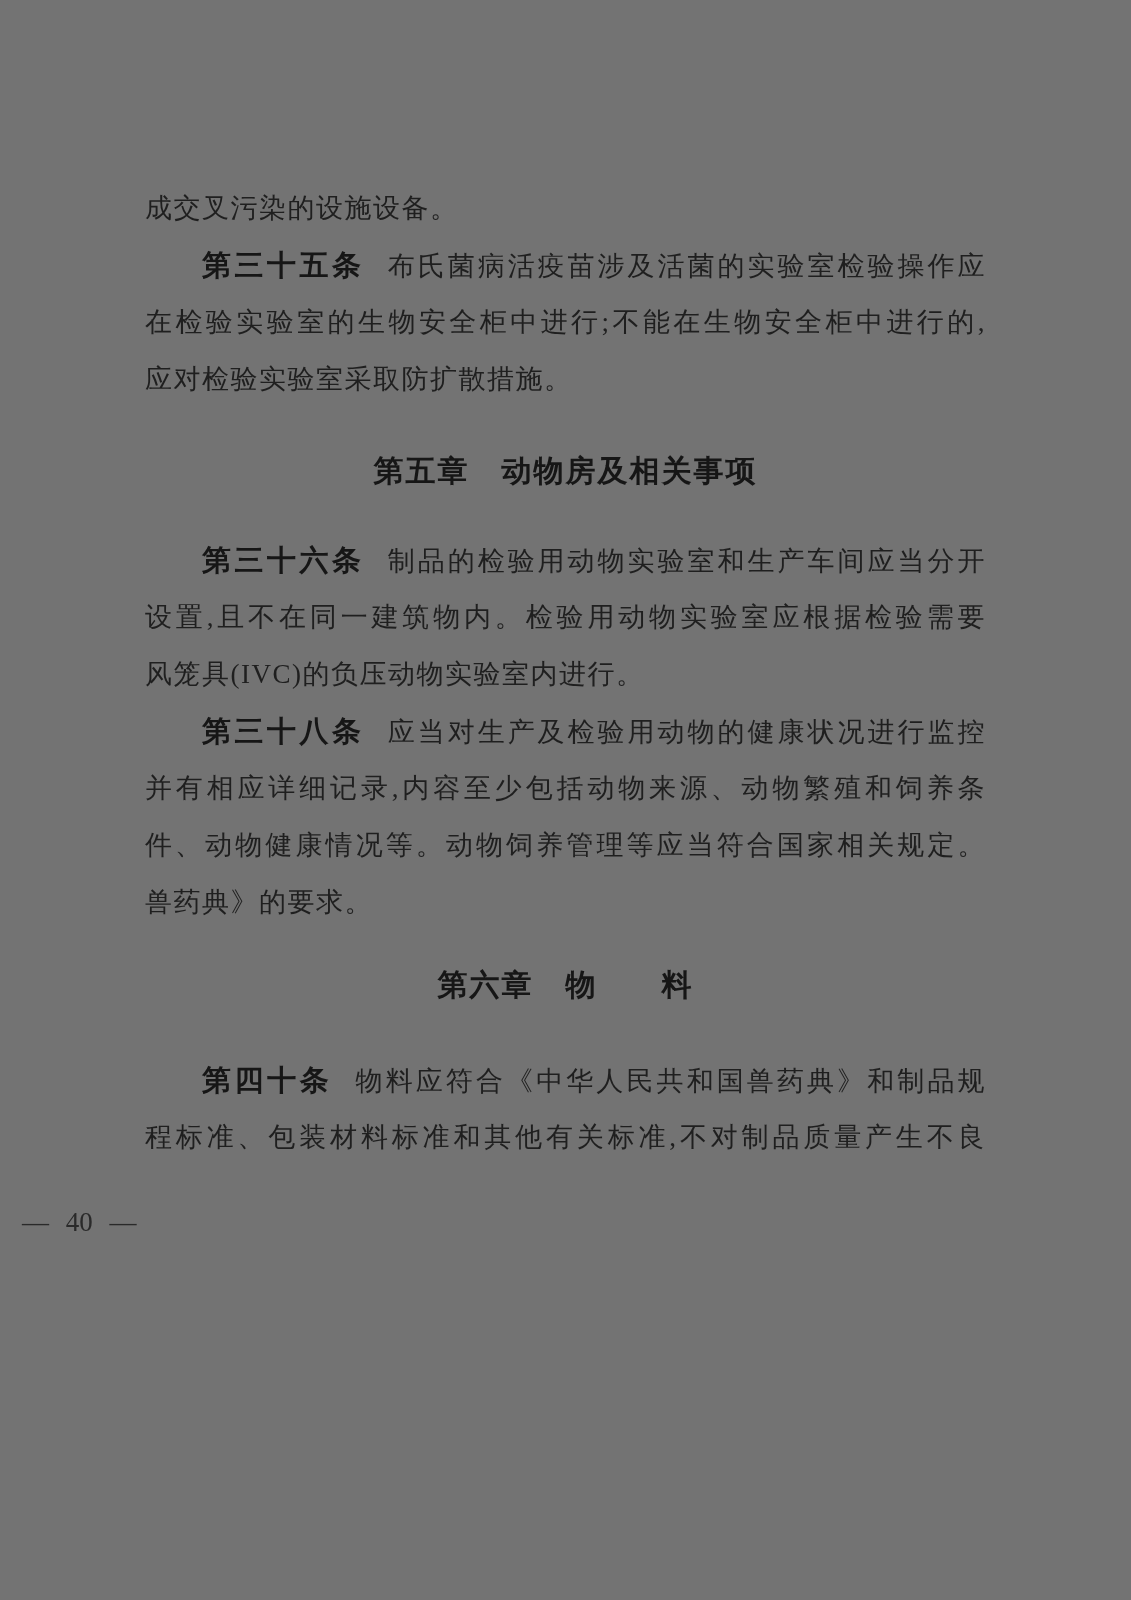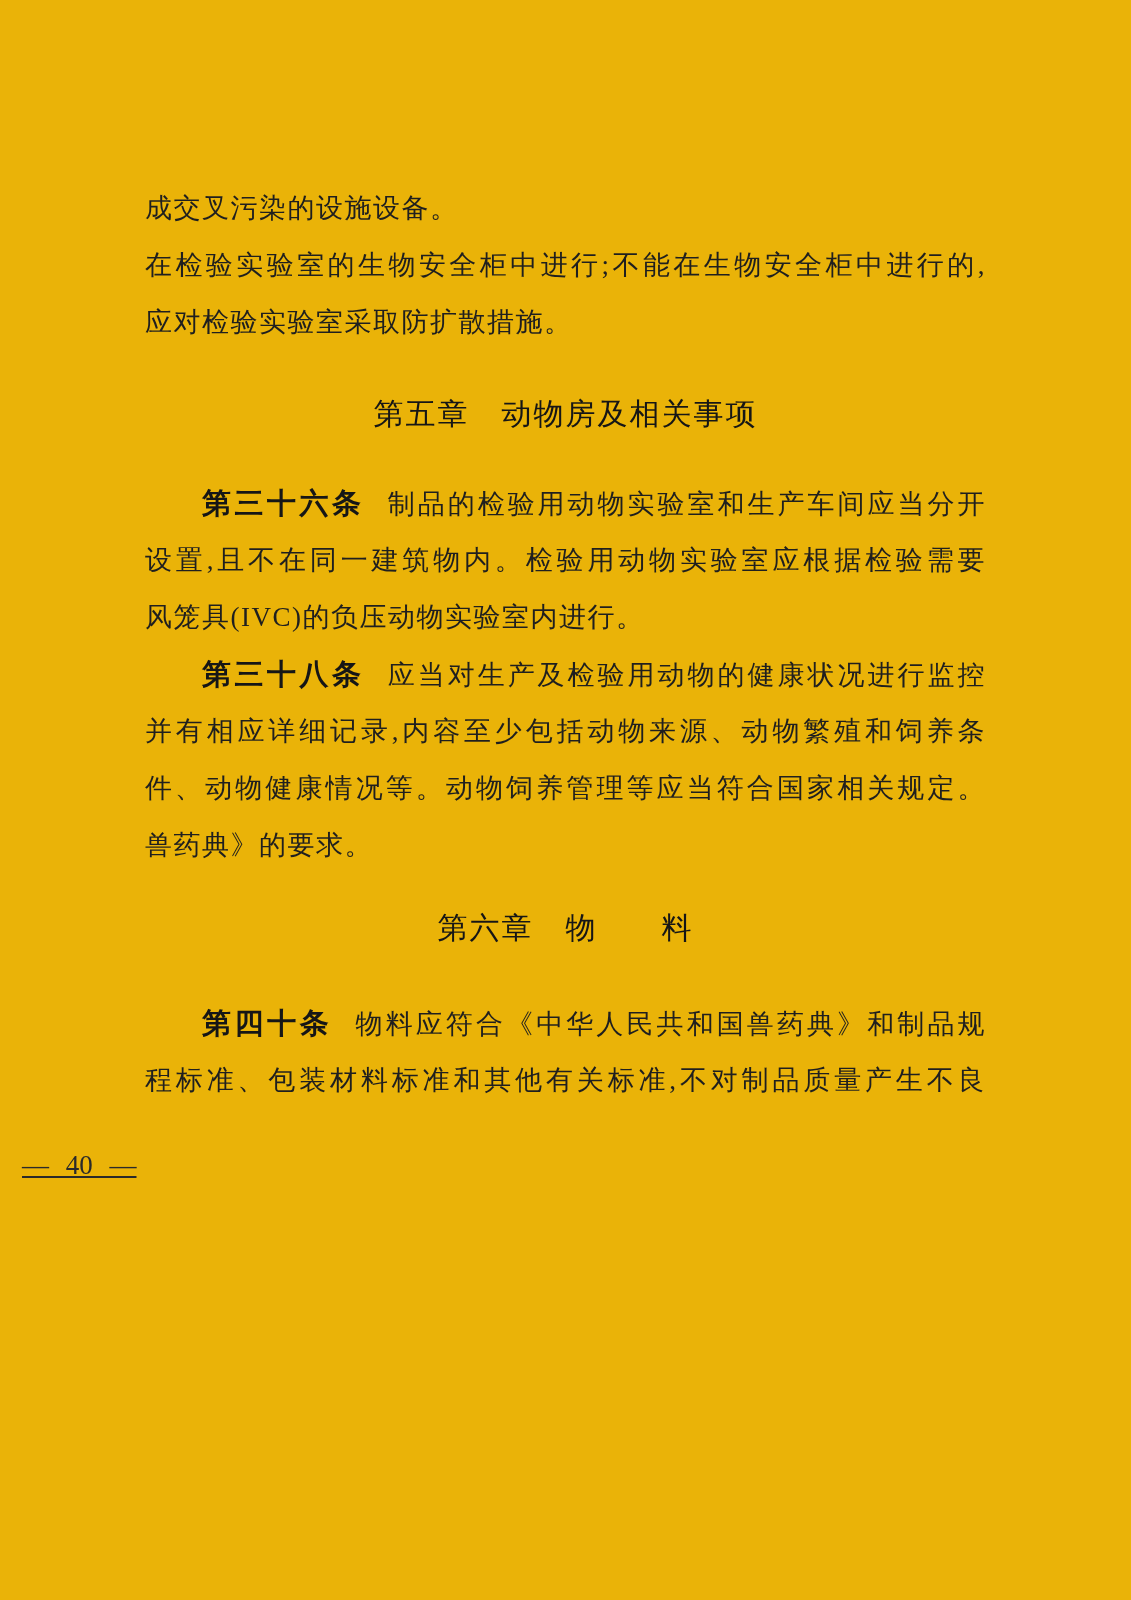--- a/index.html
+++ b/index.html
@@ -5,21 +5,21 @@
   html, body {
     margin: 0;
     padding: 0;
     background: #e8e8e8;
   }
   .page {
     position: relative;
     width: 1131px;
     height: 1600px;
     margin: 0 auto;
-    background: #eab308;
+    background: #737373;
     color: #1f1f1f;
     overflow: hidden;
     font-family: "Liberation Serif", "DejaVu Serif", serif;
   }
   .content {
     box-sizing: border-box;
     margin-left: 145px;
     width: 841px;
     padding-top: 180px;
   }
@@ -47,21 +47,21 @@
   .article-label {
     font-family: "Liberation Sans", "DejaVu Sans", sans-serif;
     font-weight: bold;
     font-size: 29px;
     letter-spacing: 2px;
     margin-right: 0.8em;
     color: #161616;
   }
   .line.chapter {
     font-family: "Liberation Sans", "DejaVu Sans", sans-serif;
-    font-weight: normal;
+    font-weight: bold;
     font-size: 30px;
     letter-spacing: 2px;
     line-height: 57px;
     height: 57px;
     text-align: center;
     color: #161616;
   }
   .line.chapter.ch5 {
     margin-top: 34px;
     margin-bottom: 33px;
@@ -71,29 +71,29 @@
     margin-bottom: 39px;
   }
   .pagefooter {
     margin-top: 40px;
     padding-left: 22px;
     font-size: 27px;
     line-height: 32px;
     color: #2a2a2a;
     word-spacing: 10px;
     font-family: "Liberation Serif", "DejaVu Serif", serif;
-    text-decoration: underline;
   }
 </style>
 </head>
 <body>
 
 <main class="page">
   <section class="content" id="lines">
       <div class="line body"><span>成交叉污染的设施设备。</span></div>
+      <div class="line body fill indent"><span class="article-label">第三十五条</span><span>布氏菌病活疫苗涉及活菌的实验室检验操作应</span></div>
       <div class="line body fill"><span>在检验实验室的生物安全柜中进行;不能在生物安全柜中进行的,</span></div>
       <div class="line body"><span>应对检验实验室采取防扩散措施。</span></div>
       <div class="line chapter ch5"><span>第五章　动物房及相关事项</span></div>
       <div class="line body fill indent"><span class="article-label">第三十六条</span><span>制品的检验用动物实验室和生产车间应当分开</span></div>
       <div class="line body fill"><span>设置,且不在同一建筑物内。检验用动物实验室应根据检验需要</span></div>
       <div class="line body"><span>风笼具(IVC)的负压动物实验室内进行。</span></div>
       <div class="line body fill indent"><span class="article-label">第三十八条</span><span>应当对生产及检验用动物的健康状况进行监控</span></div>
       <div class="line body fill"><span>并有相应详细记录,内容至少包括动物来源、动物繁殖和饲养条</span></div>
       <div class="line body fill"><span>件、动物健康情况等。动物饲养管理等应当符合国家相关规定。</span></div>
       <div class="line body"><span>兽药典》的要求。</span></div>

